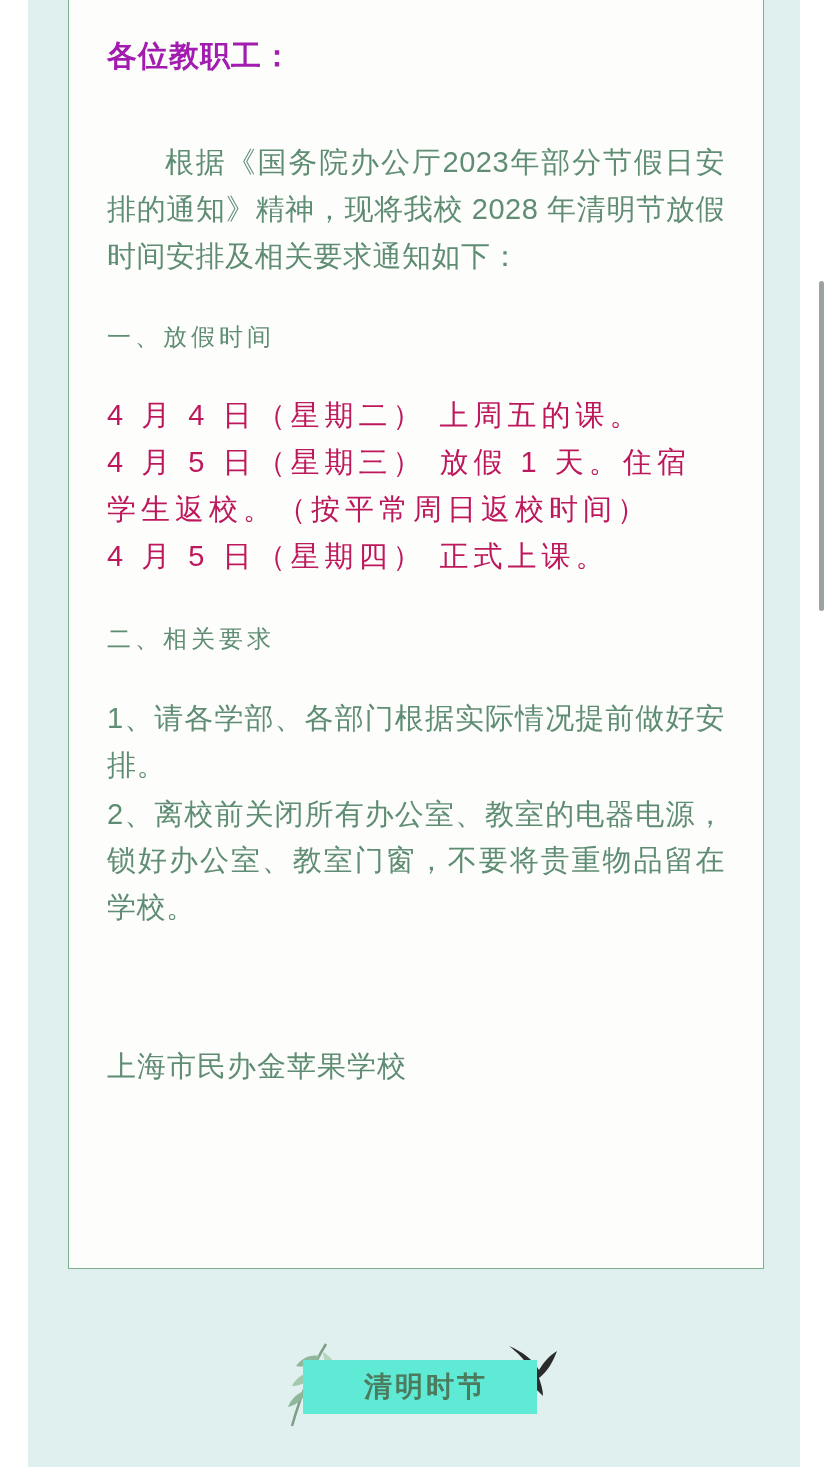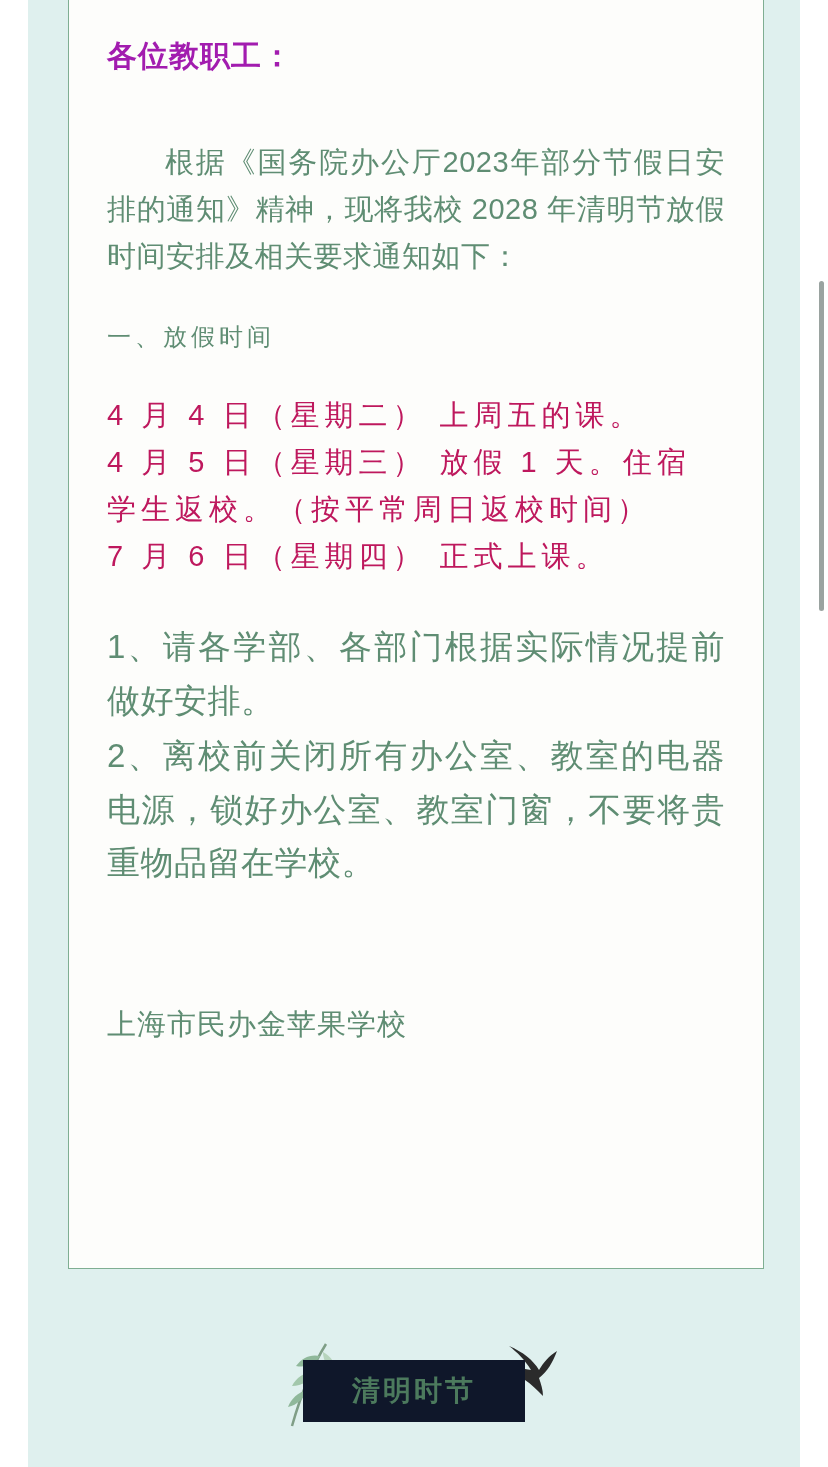--- a/index.html
+++ b/index.html
@@ -84,21 +84,21 @@
     font-size: 29px;
     color: #be185d;
     line-height: 1.62;
     letter-spacing: 1px;
     margin: 0 8px 40px 0;
   }
   .list-block .line { display: block; }
   .list-block.spaced { letter-spacing: 5px; }
 
   .req-block {
-    font-size: 33px;
+    font-size: 29px;
     color: #5f8d73;
     line-height: 1.62;
     letter-spacing: 0.5px;
     margin: 0 0 0 0;
     text-align: justify;
   }
   .req-item { display: block; margin-bottom: 2px; }
 
   .signature {
     margin-top: 112px;
@@ -117,29 +117,30 @@
     left: 0;
     top: 1340px;
     width: 828px;
     height: 127px;
   }
   .deco-label {
     position: absolute;
     left: 303px;
     top: 20px;
     width: 222px;
-    height: 62px;
-    background: #0f172a;
+    height: 54px;
+    background: #5eead4;
     display: flex;
     align-items: center;
     justify-content: center;
     font-size: 28px;
     font-weight: bold;
     color: #4c7a5d;
     letter-spacing: 3px;
+    padding-left: 12px;
   }
   .deco-branch {
     position: absolute;
     left: 276px;
     top: 2px;
     width: 70px;
     height: 86px;
   }
   .deco-swallow {
     position: absolute;
@@ -173,23 +174,24 @@
 
       <div class="salutation">各位教职工：</div>
 
       <p class="para indent">根据《国务院办公厅2023年部分节假日安排的通知》精神，现将我校 2028 年清明节放假时间安排及相关要求通知如下：</p>
 
       <div class="section-title">一、放假时间</div>
 
       <div class="list-block spaced">
         <span class="line">4 月 4 日（星期二） 上周五的课。</span>
         <span class="line">4 月 5 日（星期三） 放假 1 天。住宿学生返校。（按平常周日返校时间）</span>
-        <span class="line">7 月 6 日（星期四） 正式上课。</span>
+        <span class="line">4 月 5 日（星期四） 正式上课。</span>
       </div>
 
+      <div class="section-title">二、相关要求</div>
 
       <div class="req-block">
         <span class="req-item">1、请各学部、各部门根据实际情况提前做好安排。</span>
         <span class="req-item">2、离校前关闭所有办公室、教室的电器电源，锁好办公室、教室门窗，不要将贵重物品留在学校。</span>
       </div>
 
       <div class="signature">
         <span class="org">上海市民办金苹果学校</span>
       </div>
 

